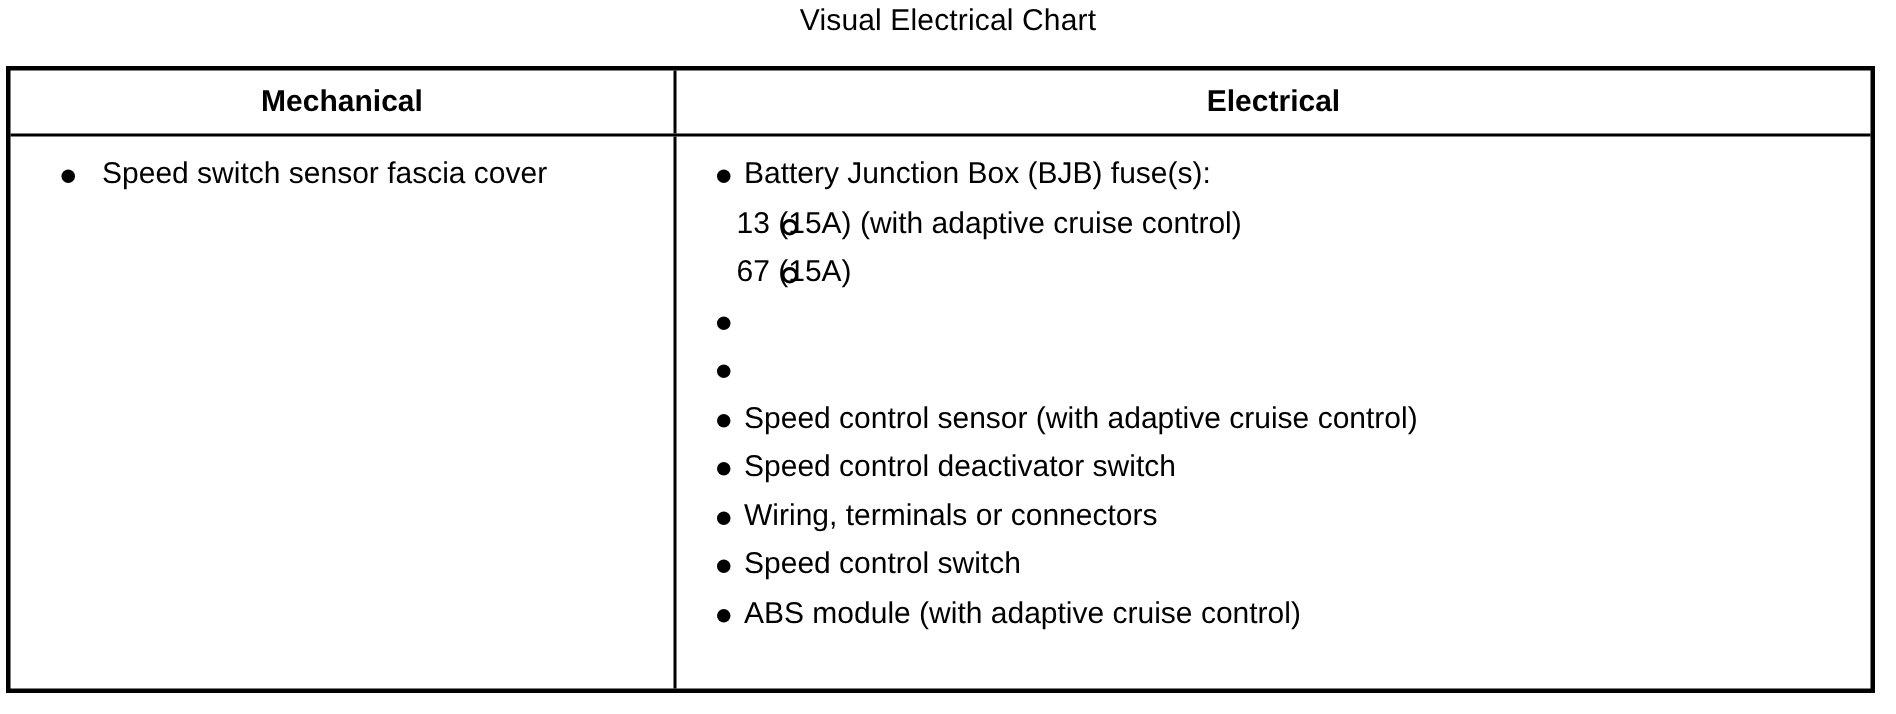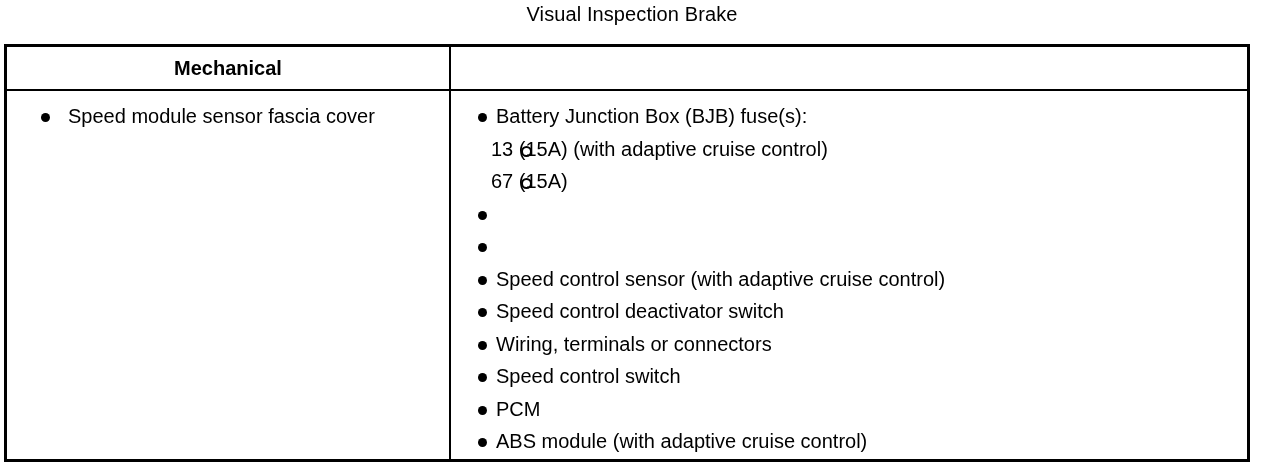--- a/index.html
+++ b/index.html
@@ -136,53 +136,55 @@
   .col-mech li.lvl1 { padding-left: 61px; }
   .col-mech li.lvl1 > .bullet-mark { left: 34px; }
 
   .item-text { display: inline; }
 </style>
 </head>
 <body>
 
 <div id="page">
 
-  <div class="chart-title">Visual Inspection Brake</div>
+  <div class="chart-title">Visual Electrical Chart</div>
 
   <div class="chart-table">
 
     <div class="header-row">
       <div class="col-mech">
         <span class="col-head-text">Mechanical</span>
+      </div>
+      <div class="col-elec">
+        <span class="col-head-text">Electrical</span>
       </div>
     </div>
 
     <div class="body-row">
 
       <div class="col-mech">
         <div class="cell-inner">
           <ul class="bullets">
-              <li class="bullet-item lvl1"><span class="bullet-mark"></span><span class="item-text">Speed module sensor fascia cover</span></li>
+              <li class="bullet-item lvl1"><span class="bullet-mark"></span><span class="item-text">Speed switch sensor fascia cover</span></li>
             </ul>
         </div>
       </div>
 
       <div class="col-elec">
         <div class="cell-inner">
           <ul class="bullets">
               <li class="bullet-item lvl1"><span class="bullet-mark"></span><span class="item-text">Battery Junction Box (BJB) fuse(s):</span></li>
               <li class="bullet-item lvl2"><span class="bullet-mark"></span><span class="item-text">13 (15A) (with adaptive cruise control)</span></li>
               <li class="bullet-item lvl2"><span class="bullet-mark"></span><span class="item-text">67 (15A)</span></li>
               <li class="bullet-item lvl1"><span class="bullet-mark"></span></li>
               <li class="bullet-item lvl1"><span class="bullet-mark"></span></li>
               <li class="bullet-item lvl1"><span class="bullet-mark"></span><span class="item-text">Speed control sensor (with adaptive cruise control)</span></li>
               <li class="bullet-item lvl1"><span class="bullet-mark"></span><span class="item-text">Speed control deactivator switch</span></li>
               <li class="bullet-item lvl1"><span class="bullet-mark"></span><span class="item-text">Wiring, terminals or connectors</span></li>
               <li class="bullet-item lvl1"><span class="bullet-mark"></span><span class="item-text">Speed control switch</span></li>
-              <li class="bullet-item lvl1"><span class="bullet-mark"></span><span class="item-text">PCM</span></li>
               <li class="bullet-item lvl1"><span class="bullet-mark"></span><span class="item-text">ABS module (with adaptive cruise control)</span></li>
             </ul>
         </div>
       </div>
 
     </div>
   </div>
 </div>
 
 </body></html>

